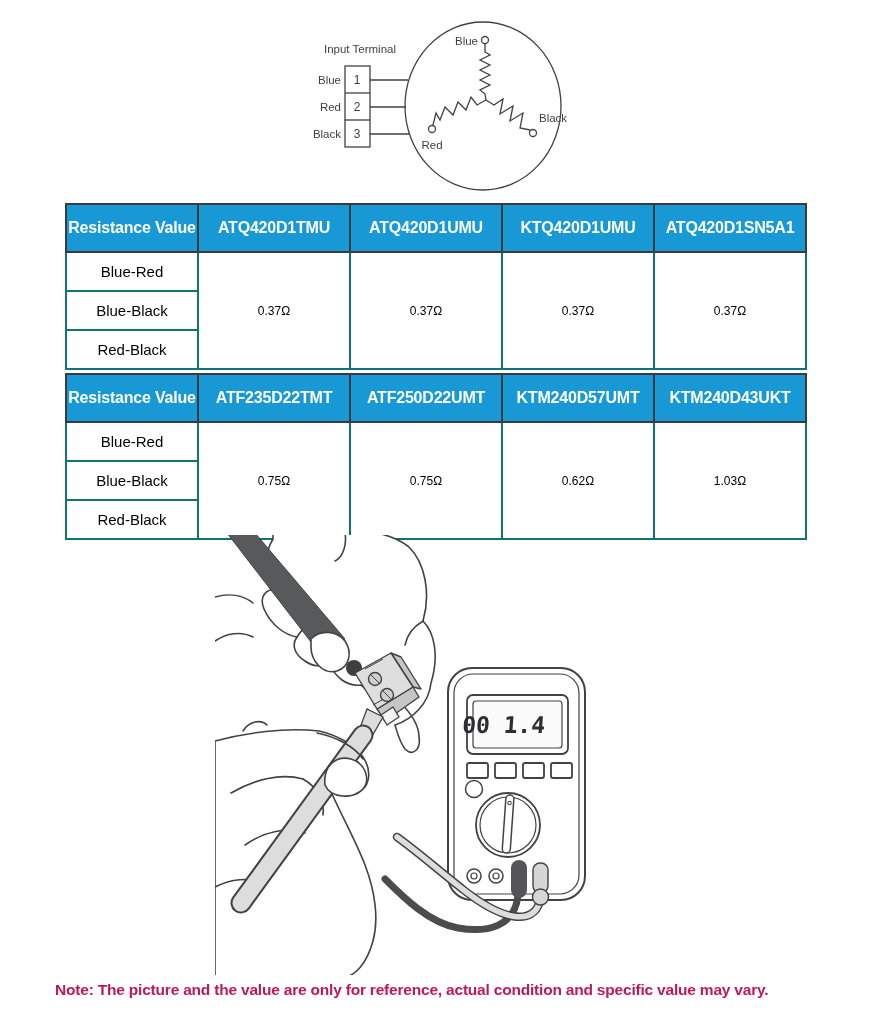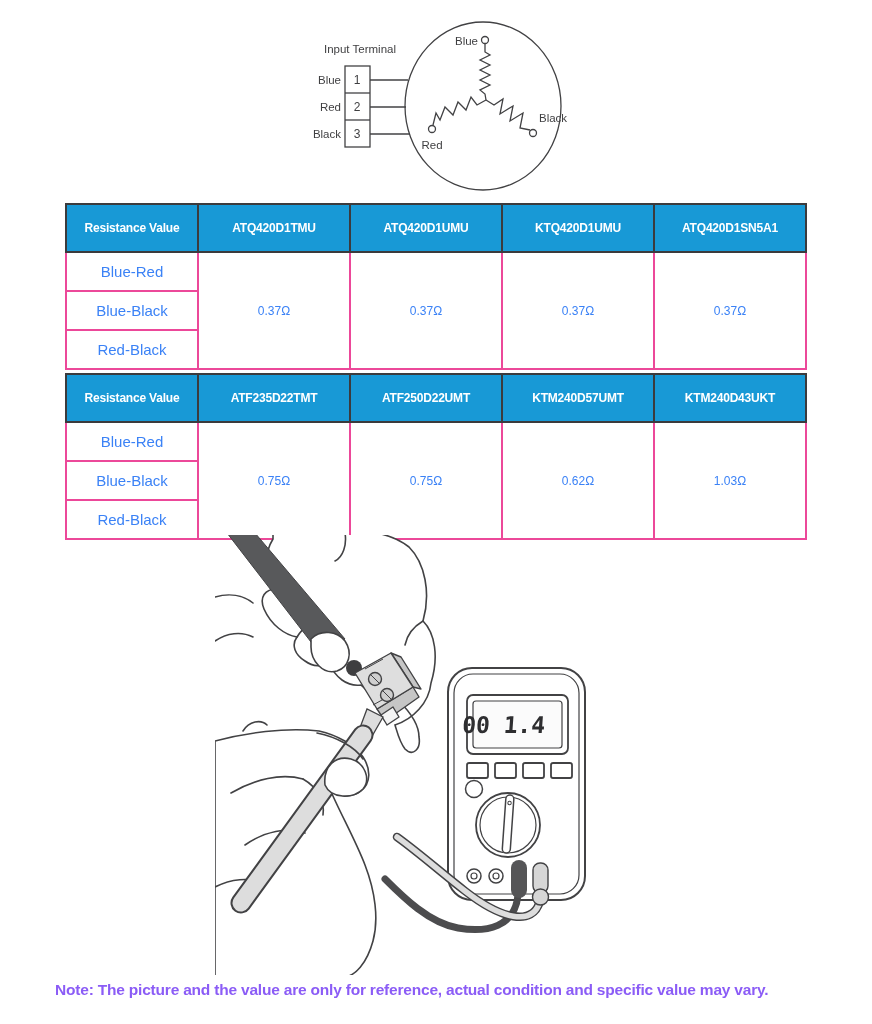--- a/index.html
+++ b/index.html
@@ -10,39 +10,39 @@
   svg text{font-family:"Liberation Sans","DejaVu Sans",sans-serif;}
   
   #wiring-diagram{position:absolute;left:280px;top:18px;}
   
   table.rtable{
     position:absolute;left:65px;width:740px;border-collapse:collapse;table-layout:fixed;
     text-align:center;
   }
   table.rtable th{
     border:2px solid #3b3b3d;background:#1899d6;color:#ffffff;
-    height:44px;font-size:12px;font-weight:bold;letter-spacing:-0.2px;
+    height:44px;font-size:16px;font-weight:bold;letter-spacing:-0.2px;
   }
   table.rtable td{
-    border:2px solid #ec4899;background:#ffffff;color:#3b82f6;
+    border:2px solid #0f766e;background:#ffffff;color:#000000;
   }
   table.rtable td.rowlabel{height:35px;font-size:15px;}
   table.rtable td.val{font-size:12px;}
   #table-1{top:203px;}
   #table-2{top:373px;}
   
   #test-illustration{position:absolute;left:215px;top:535px;}
   .seg{
     font-family:"DejaVu Sans Mono","Liberation Mono",monospace;
     font-weight:bold;font-size:23px;letter-spacing:0px;fill:#2e2e30;
   }
   
   #note{
     position:absolute;left:55px;top:981px;width:790px;
-    font-size:15.5px;font-weight:bold;color:#8b5cf6;letter-spacing:-0.2px;
+    font-size:15.5px;font-weight:bold;color:#be185d;letter-spacing:-0.2px;
   }
 </style>
 </head>
 <body>
 
 <svg id="wiring-diagram" width="300" height="178" viewBox="0 0 300 178">
   <g stroke="#424244" stroke-width="1.3" fill="none">
 
     <ellipse cx="203" cy="88" rx="78" ry="84" fill="#ffffff"></ellipse>
 

